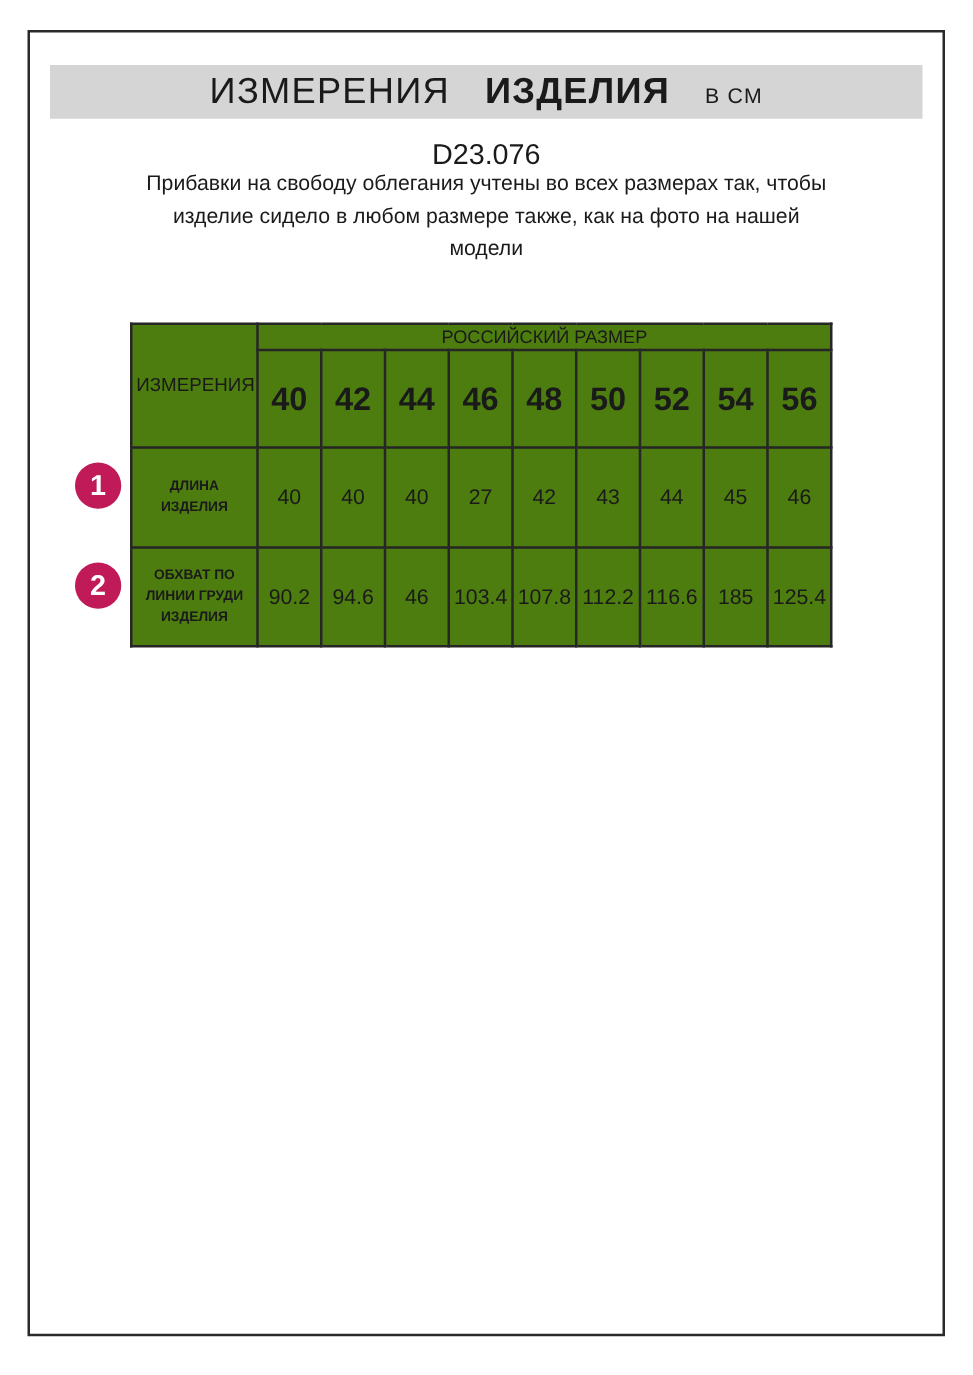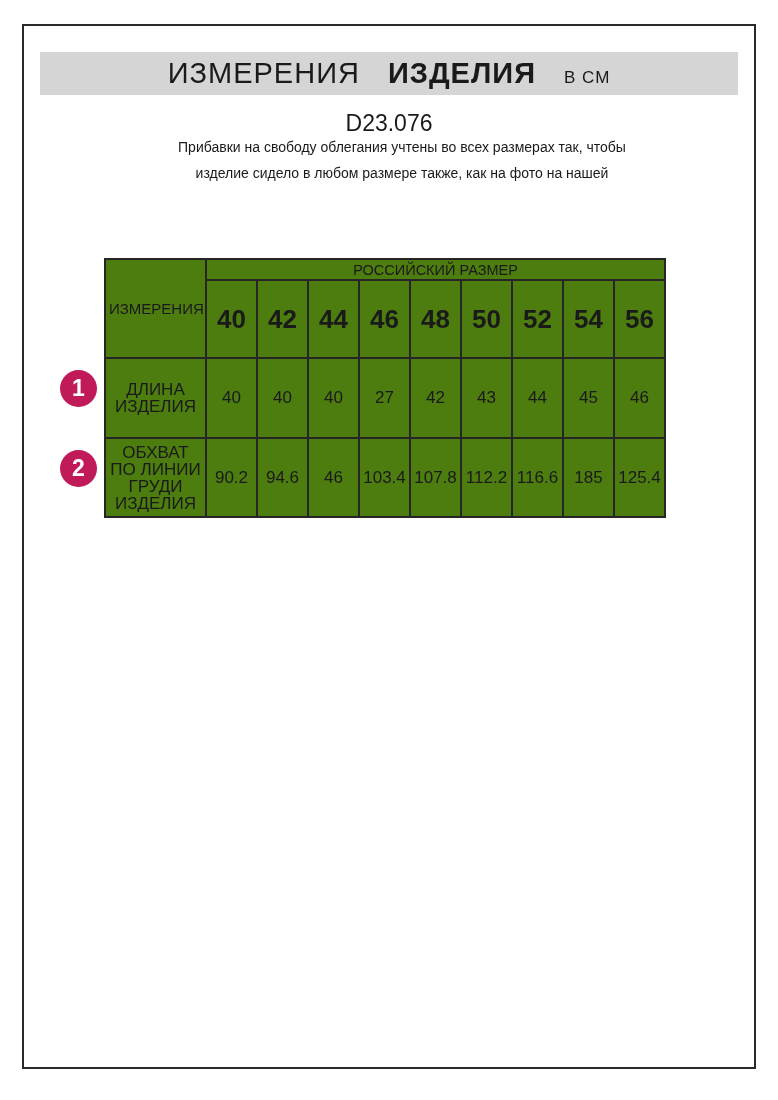--- a/index.html
+++ b/index.html
@@ -61,25 +61,25 @@
     left: 0;
     top: 82px;
     width: 100%;
     text-align: center;
     font-size: 23px;
     font-weight: 400;
     line-height: 30px;
   }
   .description {
     position: absolute;
-    left: 58px;
+    left: 45px;
     top: 108px;
     width: 640px;
     text-align: center;
-    font-size: 14px;
+    font-size: 17px;
     line-height: 26px;
   }
   .size-table {
     position: absolute;
     left: 80px;
     top: 232px;
     border-collapse: collapse;
     table-layout: fixed;
     width: 562px;
   }
@@ -100,22 +100,22 @@
   }
   .size-table .group-header {
     font-size: 14.5px;
     font-weight: 400;
   }
   .size-table .size-cell {
     font-size: 26px;
     font-weight: 700;
   }
   .size-table .label-cell {
-    font-size: 17px;
-    font-weight: 400;
+    font-size: 11px;
+    font-weight: 700;
     line-height: 17px;
     margin-top: 36px;
   }
   .size-table .value-cell {
     font-size: 17px;
     font-weight: 400;
   }
   .marker {
     position: absolute;
     left: 36px;
@@ -153,20 +153,21 @@
       <span class="t-reg">ИЗМЕРЕНИЯ</span>
       <span class="t-bold">ИЗДЕЛИЯ</span>
       <span class="t-units">В СМ</span>
     </div>
 
     <div class="product-code">D23.076</div>
 
     <div class="description">
       <div>Прибавки на свободу облегания учтены во всех размерах так, чтобы</div>
       <div>изделие сидело в любом размере также, как на фото на нашей</div>
+      <div>модели</div>
     </div>
 
     <table class="size-table">
       <colgroup>
         <col style="width:101px">
         <col style="width:51px">
           <col style="width:51px">
           <col style="width:51px">
         <col style="width:51px">
           <col style="width:51px">

